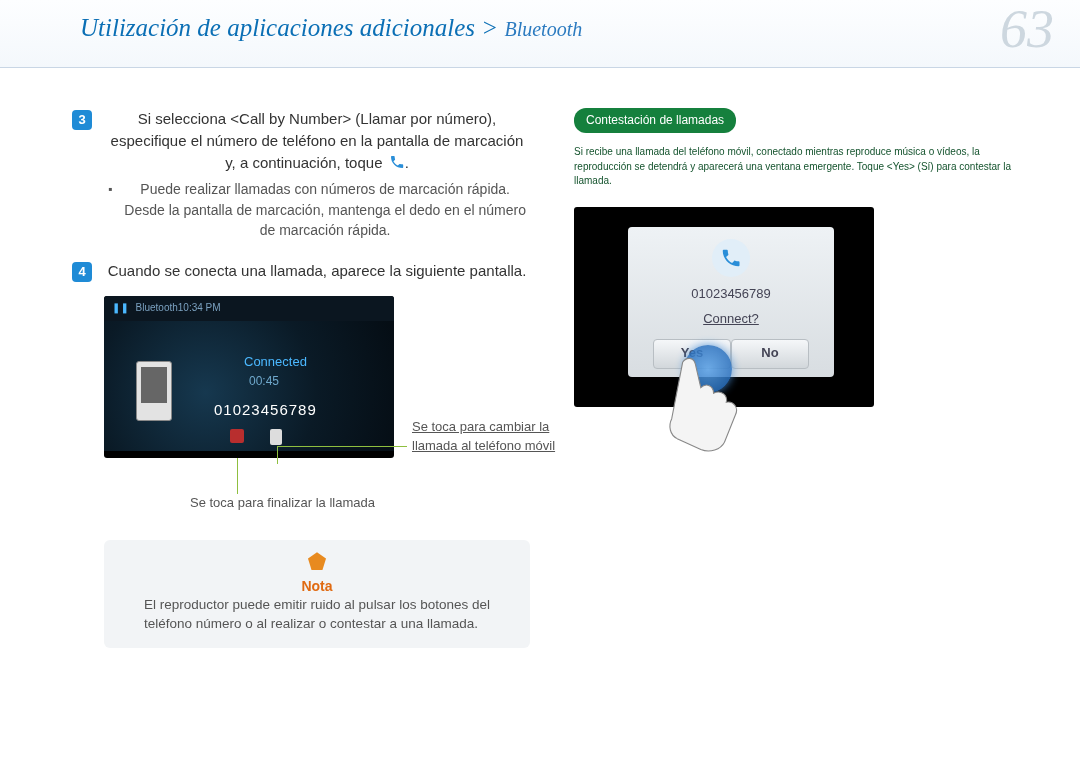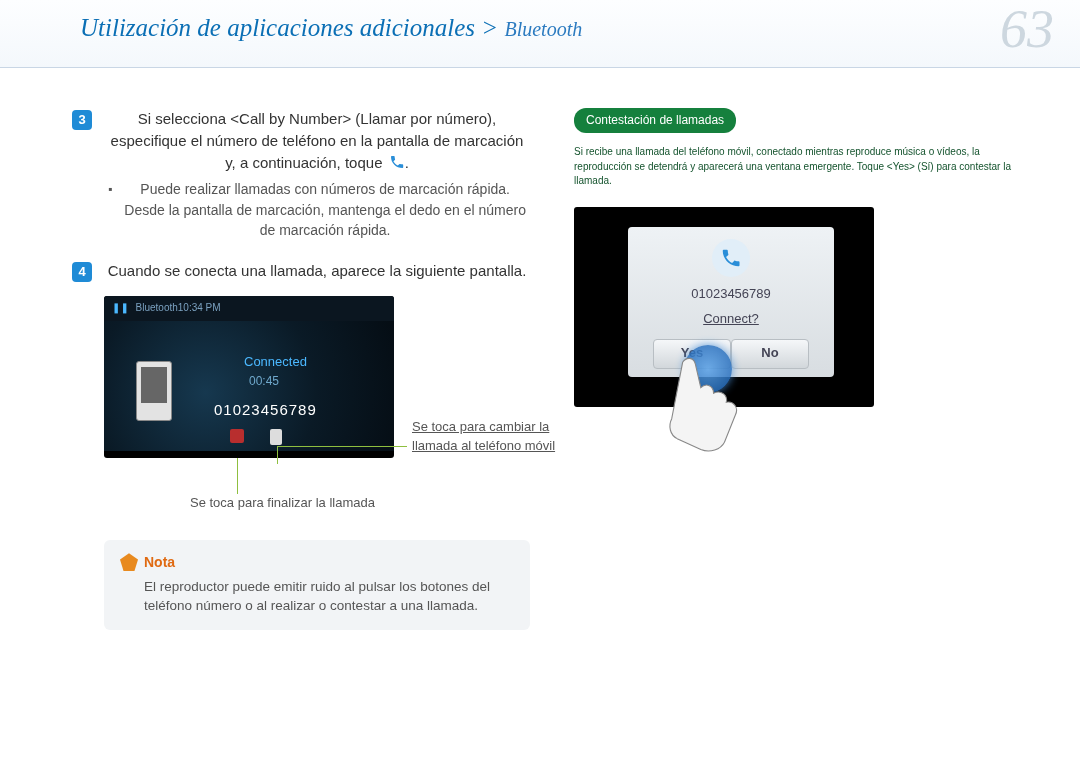--- a/index.html
+++ b/index.html
@@ -114,21 +114,21 @@
   .callout-line-v { position:absolute; width:1px; background:#8fbf3f;}
   .callout-line-h { position:absolute; height:1px; background:#8fbf3f;}
   .callout-txt { font-size:13px; color:#555; position:absolute;}
   .figure-wrap { position:relative; height:220px; margin-left:0;}
   .nota-box {
     background:#f2f4f6;
     border-radius:6px;
     padding:12px 16px 14px 16px;
     margin: 24px 0 0 32px;
   }
-  .nota-head { display:flex; align-items:center; gap:6px; margin-bottom:6px;}
+  .nota-head { display:flex; align-items:center; gap:6px; flex-direction:column;}
   .nota-icon {
     width:18px; height:18px; background:#e88a1f;
     clip-path: polygon(50% 0, 100% 35%, 80% 100%, 20% 100%, 0 35%);
   }
   .nota-label { color:#e06a12; font-weight:bold; font-size:14px;}
   .nota-text { font-size:13.5px; color:#555; line-height:1.4; margin-left:24px;}
   .pill {
     display:inline-block;
     background:#15803d;
     color:#fff;

